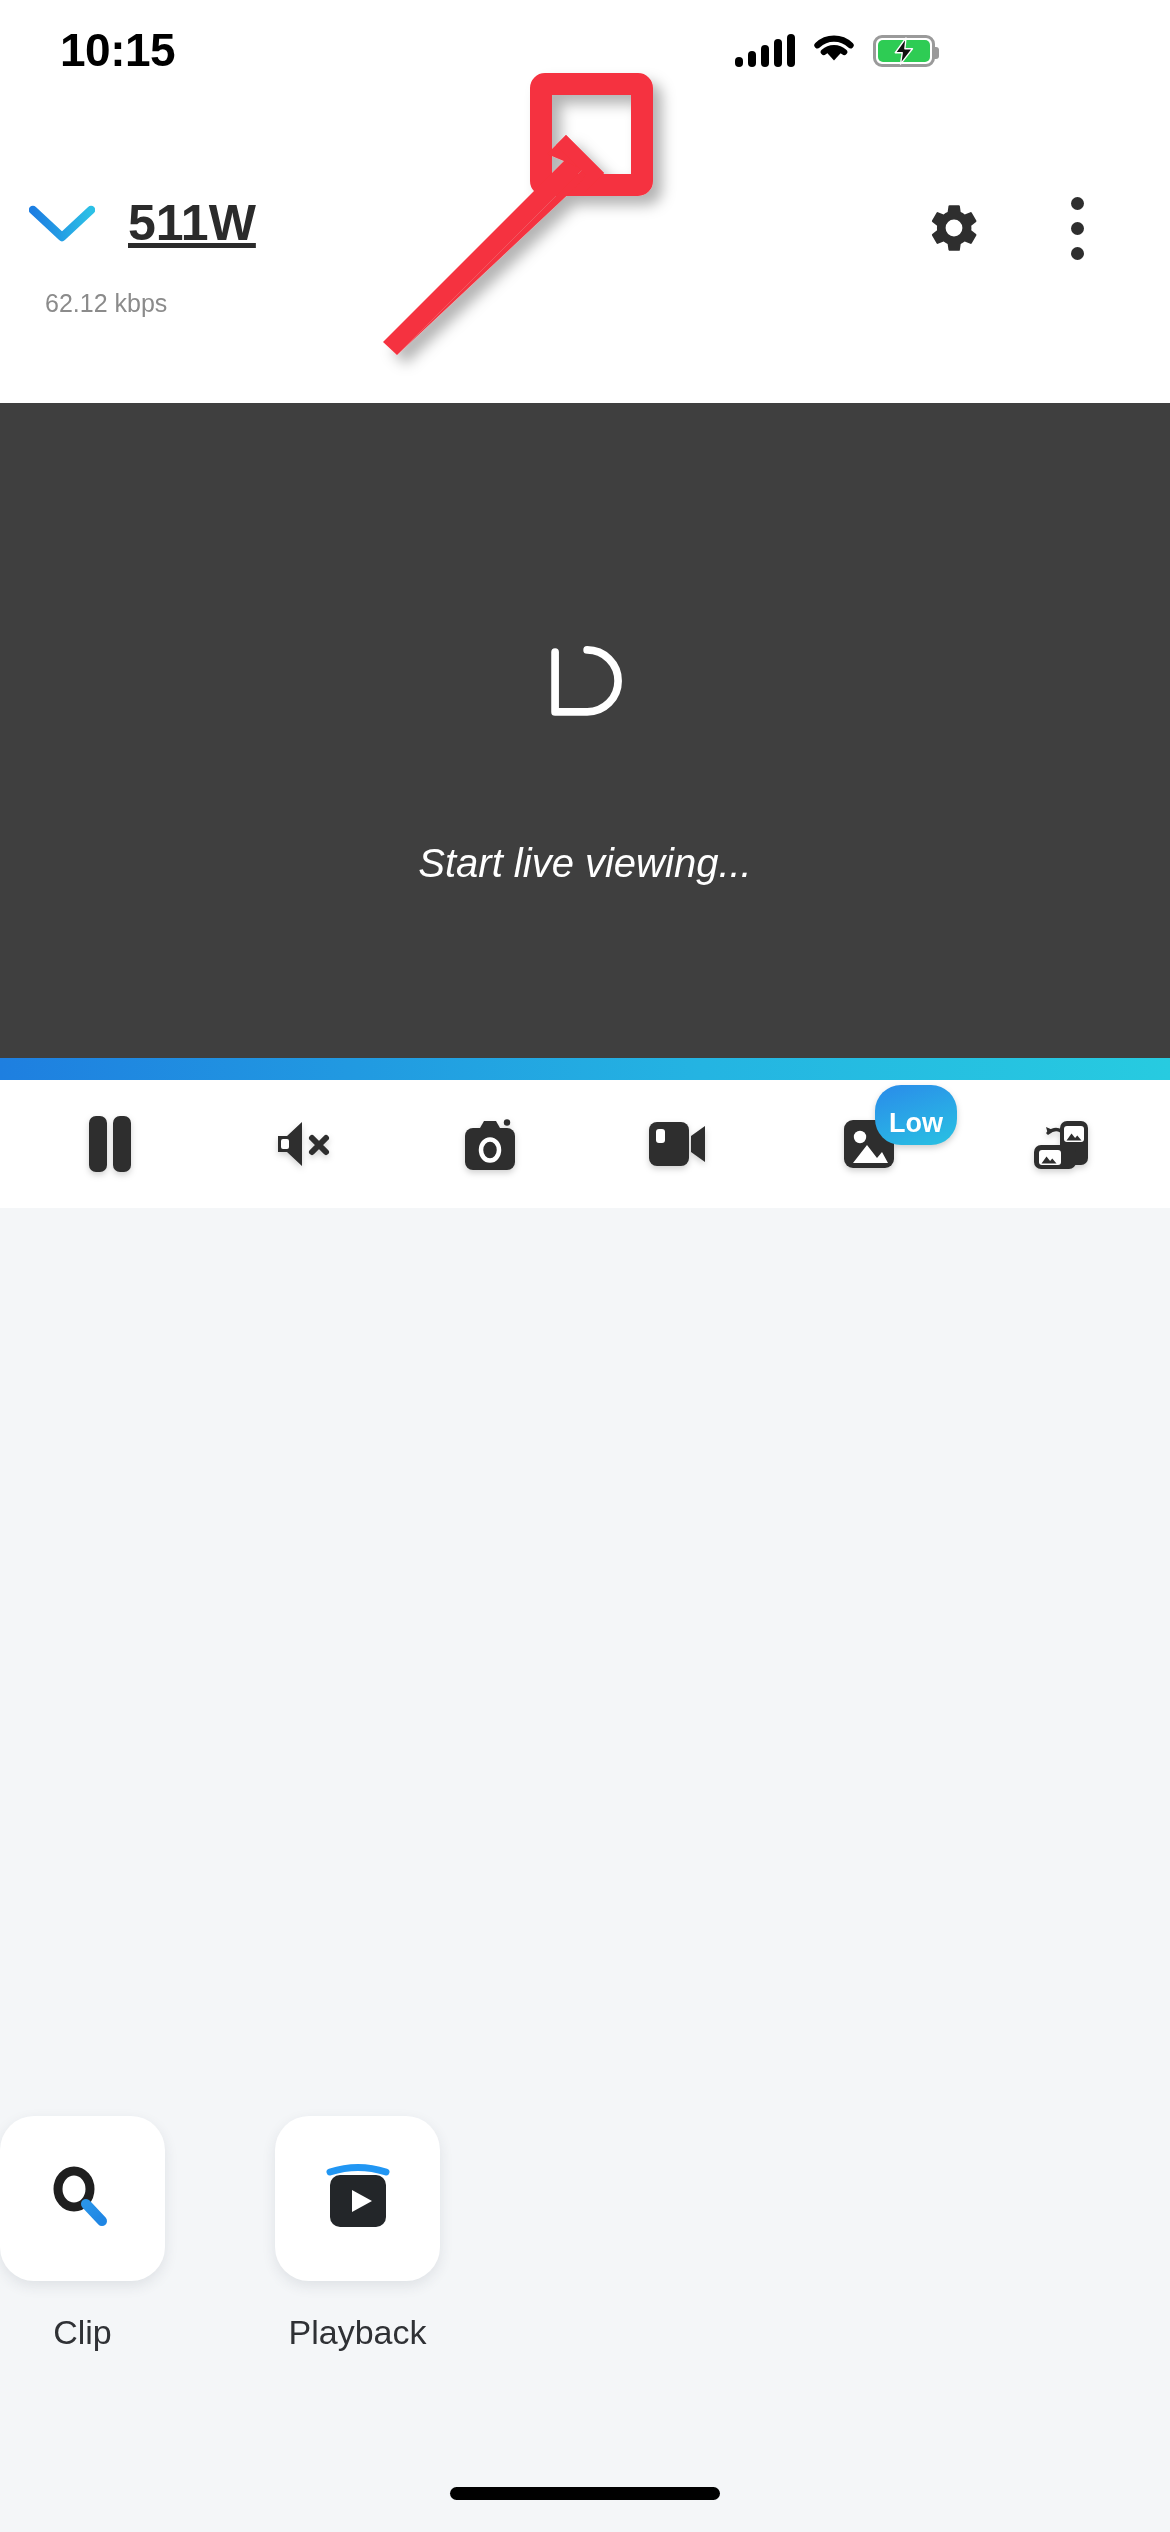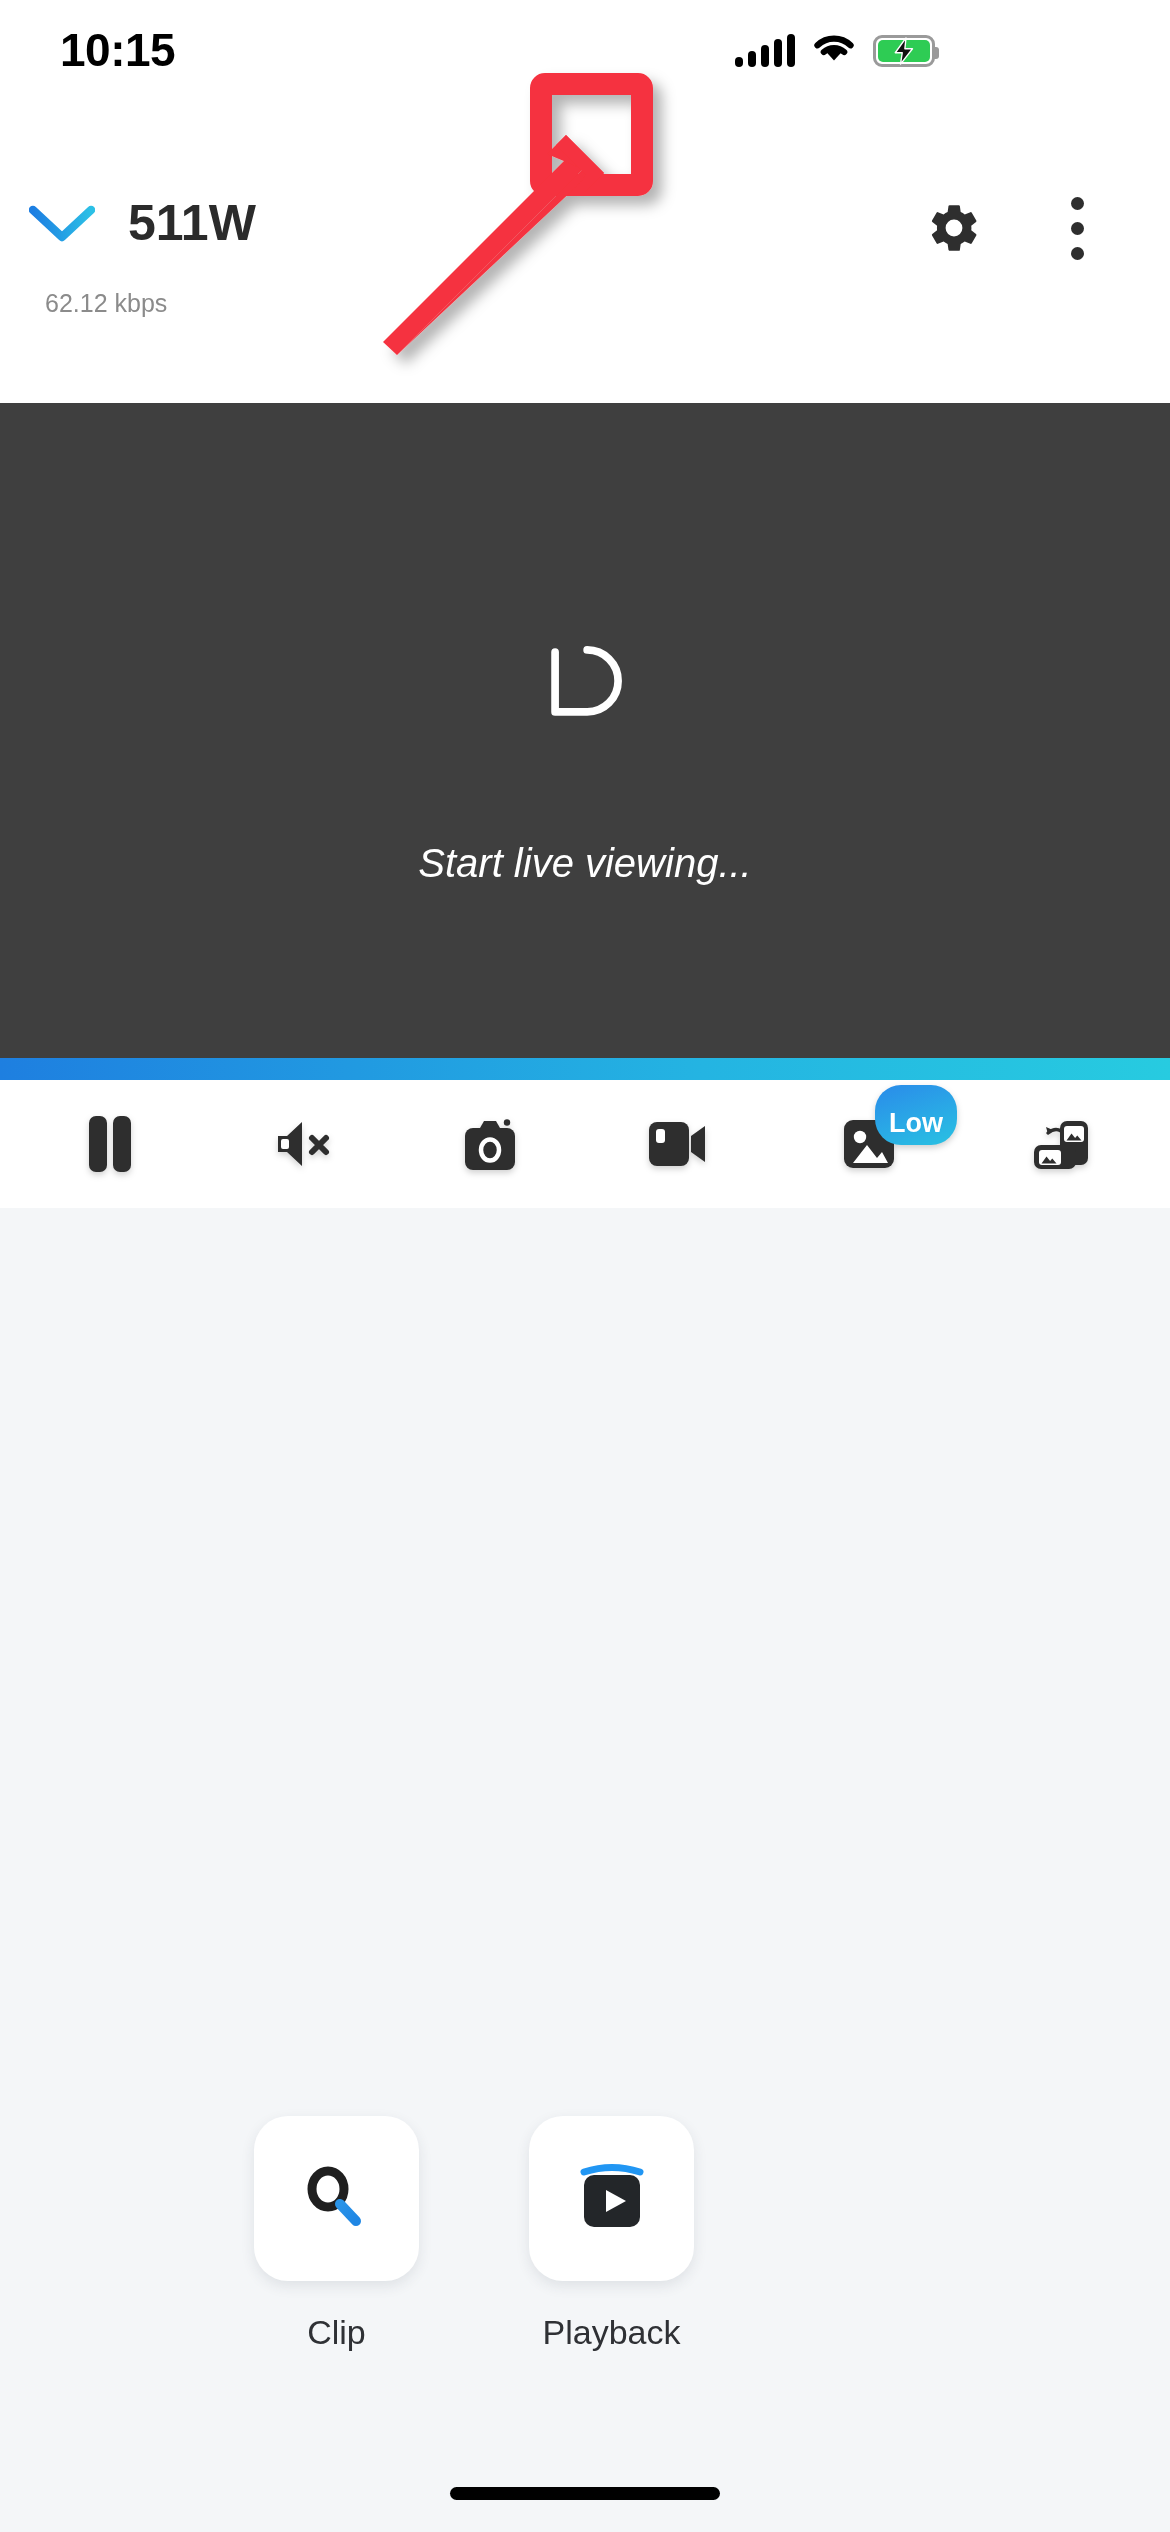--- a/index.html
+++ b/index.html
@@ -108,20 +108,21 @@
     display: flex; align-items: center; justify-content: center;
   }
   .cam-title {
     position: absolute;
     left: 128px; top: 84px;
     font-size: 50px;
     font-weight: 700;
     color: #2b2b2b;
     letter-spacing: 0px;
     line-height: 78px;
+    text-decoration: underline;
   }
   .bitrate {
     position: absolute;
     left: 45px; top: 183px;
     font-size: 25px;
     color: #8b8b8b;
     line-height: 40px;
   }
   .gear-btn {
     position: absolute;
@@ -233,21 +234,20 @@
     position: absolute;
     left: 0; top: 1208px;
     width: 1170px; height: 1324px;
     background: #f4f6f8;
   }
   .actions {
     position: absolute;
     left: 0; top: 908px;
     width: 948px;
     display: flex;
-    justify-content: center;
     gap: 110px;
   }
   .action {
     width: 165px;
     display: flex;
     flex-direction: column;
     align-items: center;
   }
   .action .tile {
     width: 165px; height: 165px;

